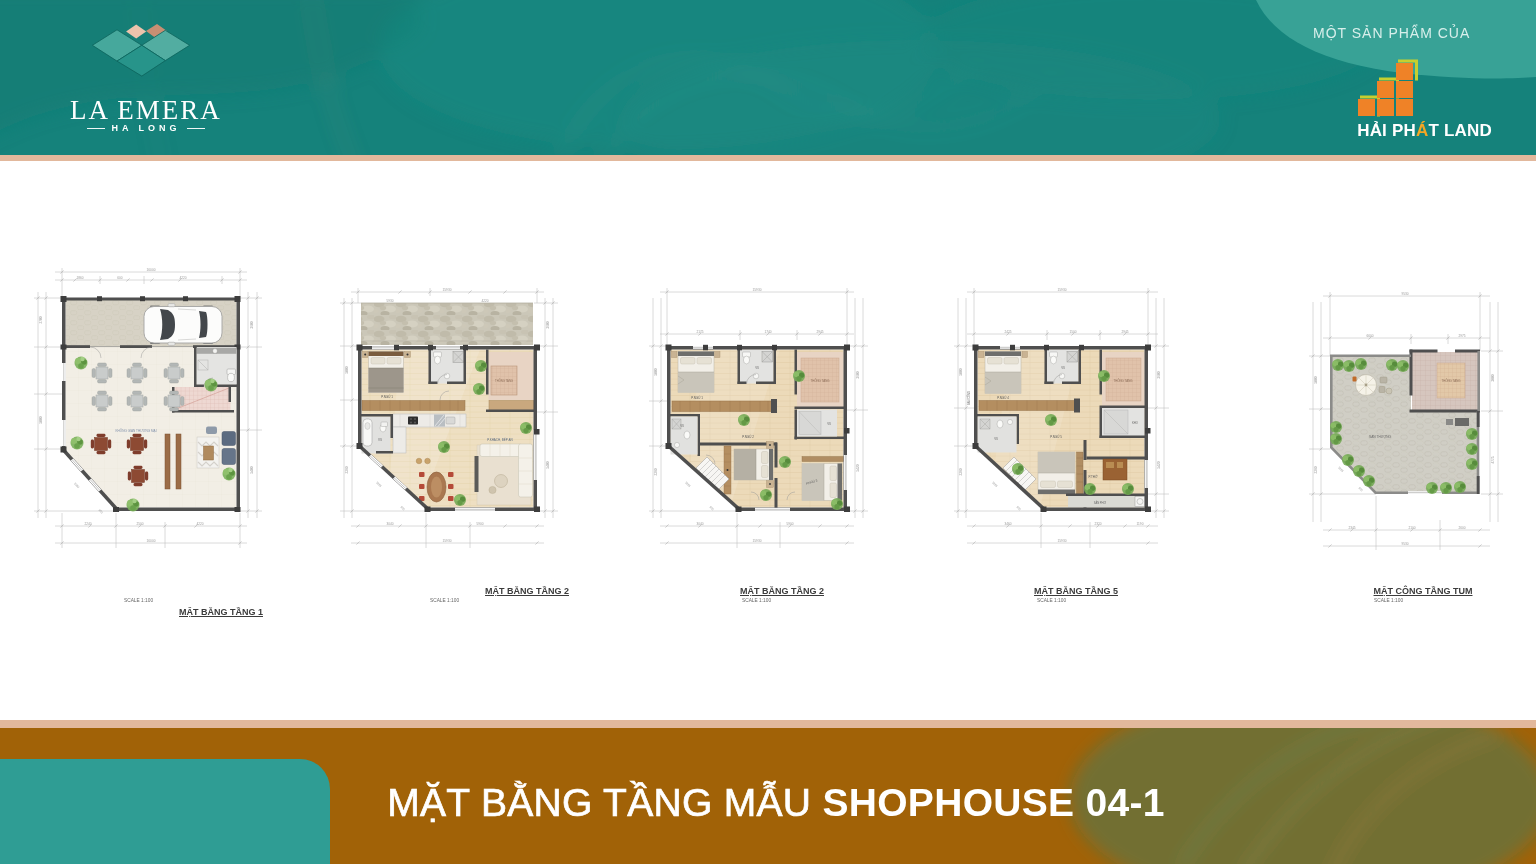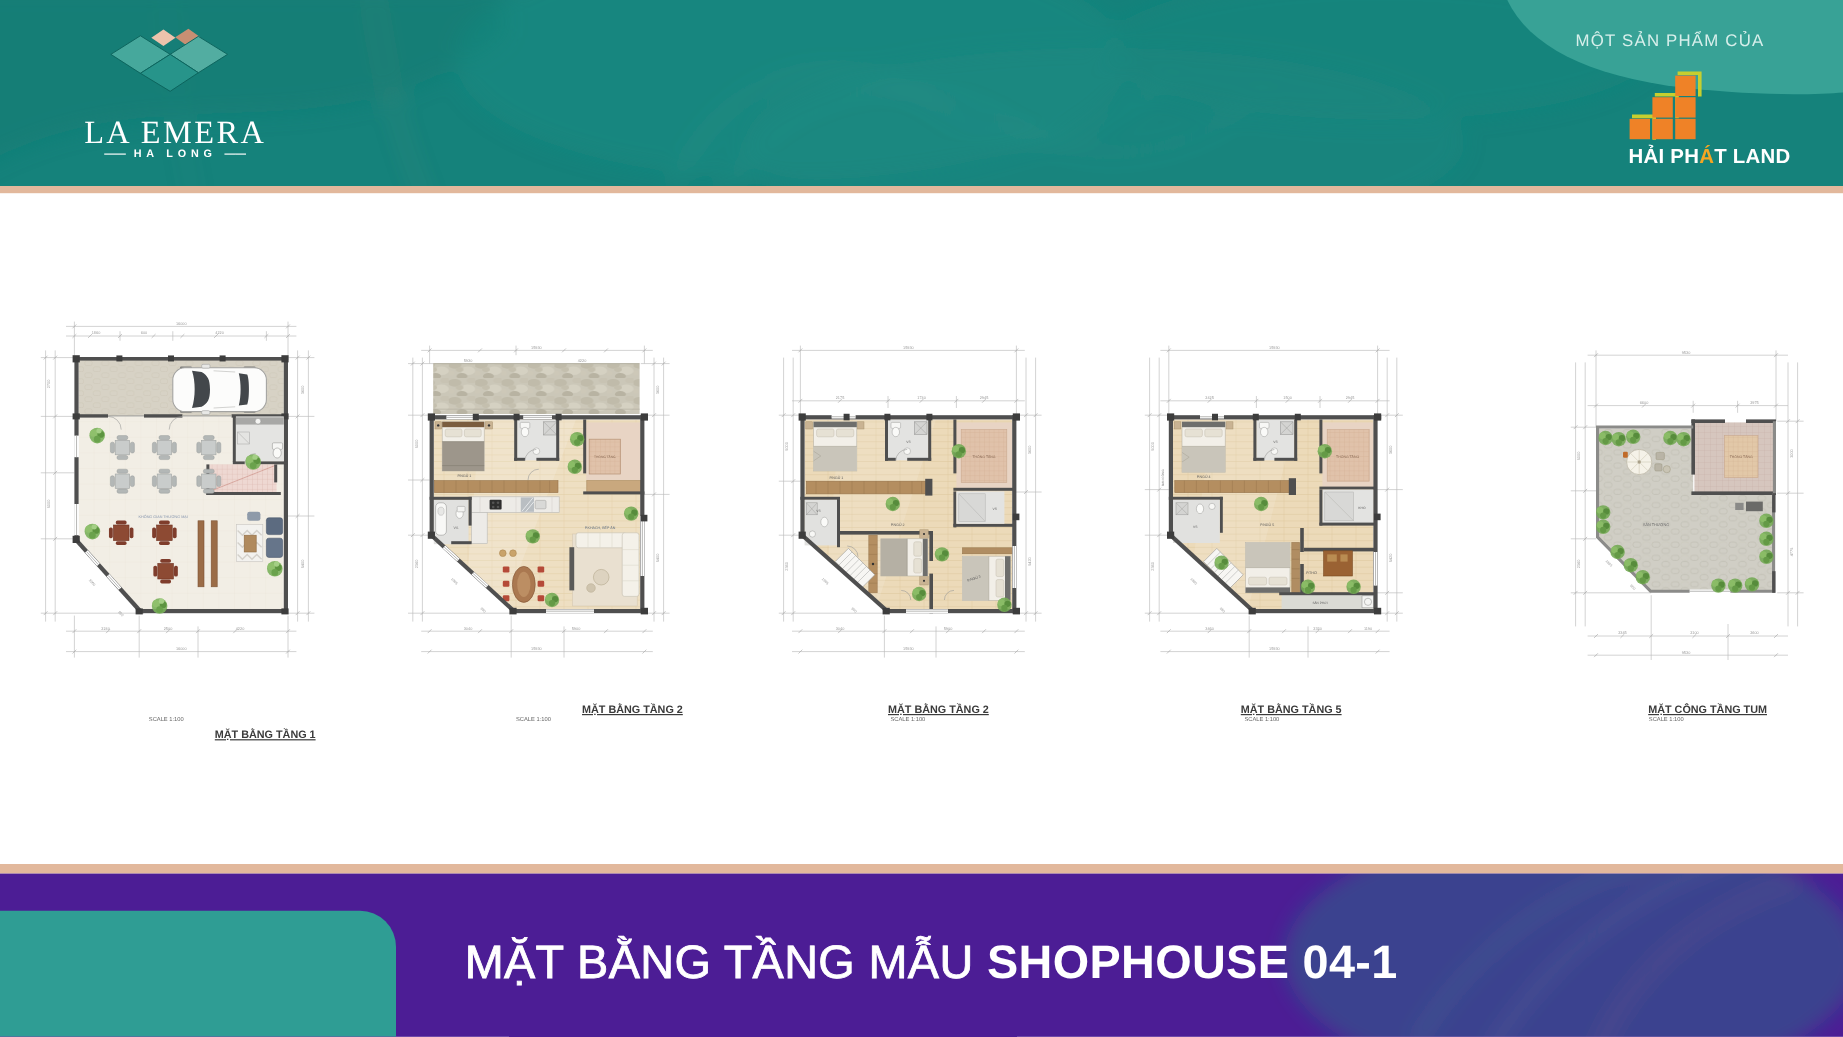--- a/index.html
+++ b/index.html
@@ -1176,21 +1176,21 @@
 <div class="abs" style="left:742px;top:598px;font-size:4.8px;color:#666;">SCALE 1:100</div>
 
 <div class="abs" style="left:976px;top:586px;width:200px;text-align:center;font-size:9px;font-weight:bold;color:#3b3b3b;text-decoration:underline;">MẶT BẰNG TẦNG 5</div>
 <div class="abs" style="left:1037px;top:598px;font-size:4.8px;color:#666;">SCALE 1:100</div>
 
 <div class="abs" style="left:1323px;top:586px;width:200px;text-align:center;font-size:9px;font-weight:bold;color:#3b3b3b;text-decoration:underline;">MẶT CÔNG TẦNG TUM</div>
 <div class="abs" style="left:1374px;top:598px;font-size:4.8px;color:#666;">SCALE 1:100</div>
 
 <div class="abs" style="left:0;top:720px;width:1536px;height:8px;background:#e2b89c;"></div>
 
-<div class="abs" style="left:0;top:728px;width:1536px;height:136px;background:#4c1d95;overflow:hidden;">
+<div class="abs" style="left:0;top:728px;width:1536px;height:136px;background:#a16207;overflow:hidden;">
 <svg width="1536" height="136" viewBox="0 0 1536 136" style="position:absolute;left:0;top:0">
   <defs>
         <filter id="bbblur" x="-20%" y="-50%" width="140%" height="200%">
           <feGaussianBlur stdDeviation="8"></feGaussianBlur>
         </filter>
       </defs>
   <g filter="url(#bbblur)">
   <ellipse cx="1310" cy="70" rx="240" ry="110" fill="#1d8a80" opacity="0.35"></ellipse>
   <path d="M1180,140 C1230,60 1300,10 1380,-10" stroke="#53b0a3" stroke-width="8" fill="none" opacity="0.18"></path>
   <path d="M1240,150 C1290,70 1360,15 1450,-15" stroke="#8cc8bc" stroke-width="4" fill="none" opacity="0.22"></path>

